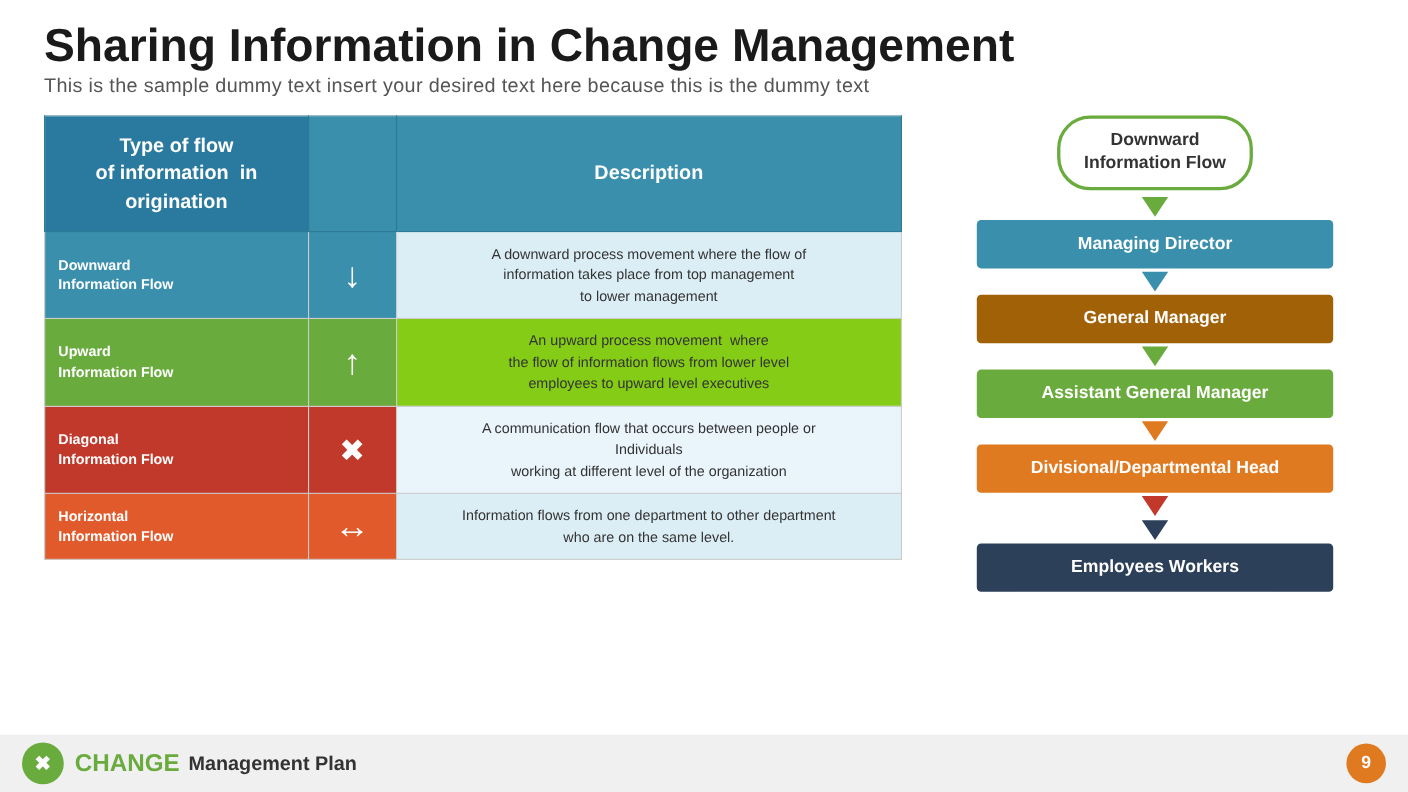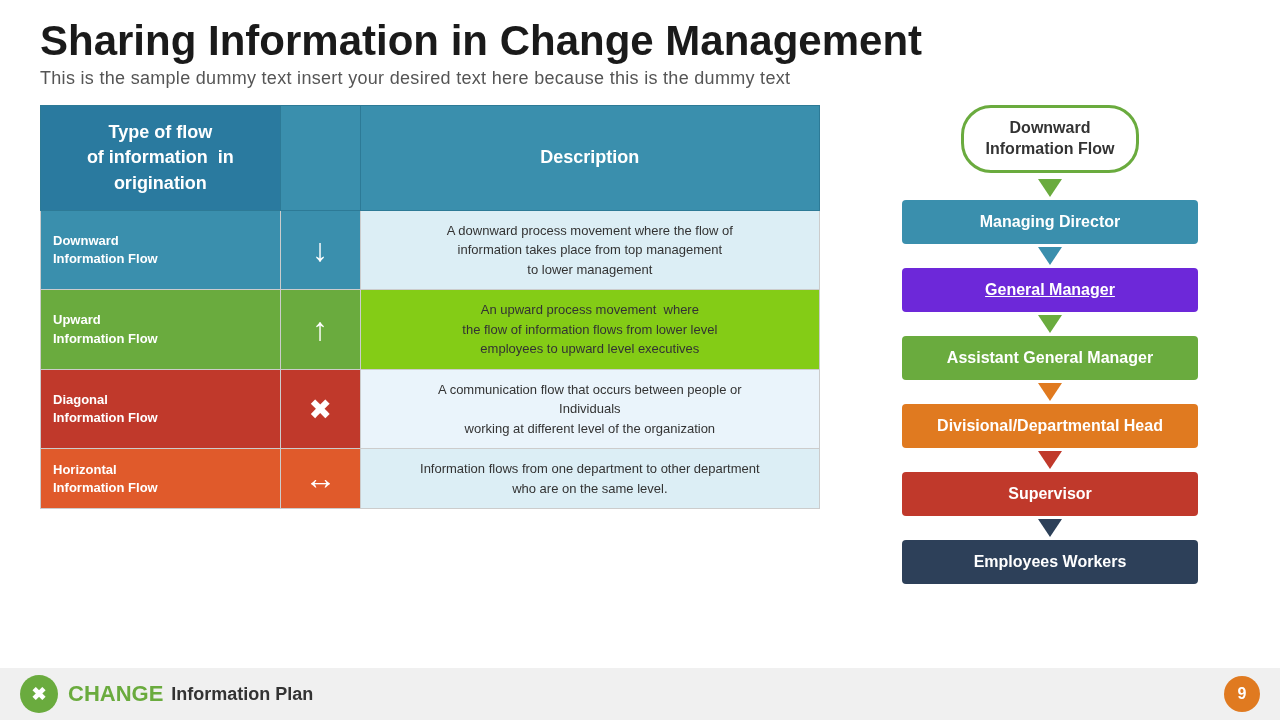--- a/index.html
+++ b/index.html
@@ -140,32 +140,32 @@
       border-right: 12px solid transparent;
       border-top: 18px solid #6aab3e;
       margin: 2px auto;
     }
 
     .org-arrow-teal {
       border-top-color: #3a8fad;
     }
 
     .org-box {
-      width: 296px;
+      width: 324px;
       text-align: center;
       color: #fff;
       font-weight: bold;
       font-size: 16px;
       padding: 13px 10px;
       border-radius: 4px;
       margin: 1px 0;
     }
 
     .org-managing { background: #3a8fad; }
-    .org-general { background: #6d28d9; text-decoration: underline; }
+    .org-general { background: #a16207; }
     .org-asst { background: #6aab3e; }
     .org-divisional { background: #e07a20; }
     .org-supervisor { background: #c0392b; }
     .org-employees { background: #2d4059; }
 
     
     .footer {
       position: absolute;
       bottom: 0;
       left: 0;
@@ -298,27 +298,26 @@
     </div>
     <div class="org-arrow"></div>
     <div class="org-box org-managing">Managing Director</div>
     <div class="org-arrow org-arrow-teal"></div>
     <div class="org-box org-general">General Manager</div>
     <div class="org-arrow"></div>
     <div class="org-box org-asst">Assistant General Manager</div>
     <div class="org-arrow" style="border-top-color:#e07a20;"></div>
     <div class="org-box org-divisional">Divisional/Departmental  Head</div>
     <div class="org-arrow" style="border-top-color:#c0392b;"></div>
-    <div class="org-box org-supervisor">Supervisor</div>
     <div class="org-arrow" style="border-top-color:#2d4059;"></div>
     <div class="org-box org-employees">Employees Workers</div>
   </div>
 
 </div>
 
 <div class="footer">
   <div class="footer-logo">
     <span>✖</span>
   </div>
   <span class="footer-change">CHANGE</span>
-  <span class="footer-mgmt">Information Plan</span>
+  <span class="footer-mgmt">Management Plan</span>
   <div class="footer-page">9</div>
 </div>
 
 </body></html>

